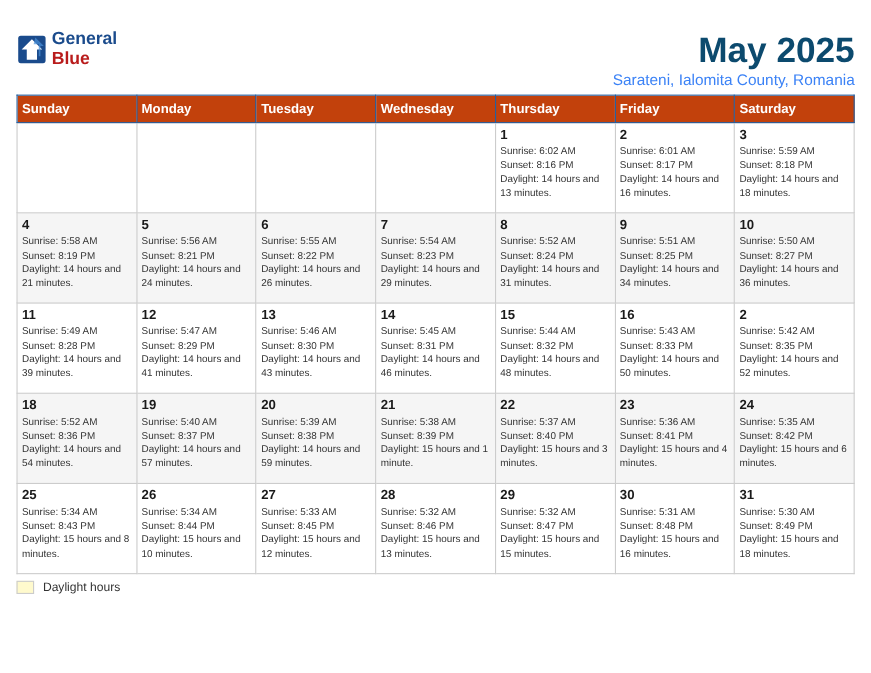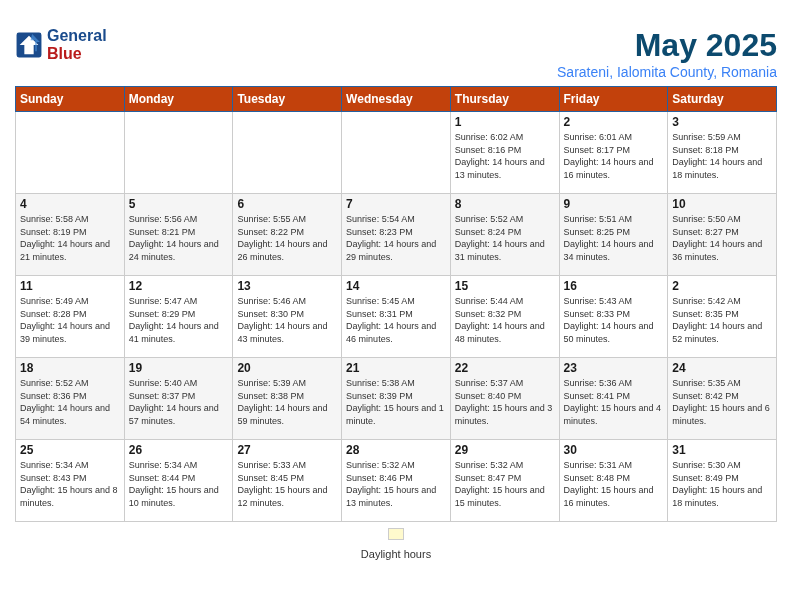--- a/index.html
+++ b/index.html
@@ -95,21 +95,20 @@
     .empty-cell {
       background: #fff;
     }
     .footer {
       margin-top: 6px;
       display: flex;
       align-items: center;
       gap: 8px;
       font-size: 11px;
       color: #333;
-      flex-direction: column;
     }
     .daylight-box {
       width: 16px;
       height: 12px;
       background: #fffacd;
       border: 1px solid #ccc;
       display: inline-block;
     }
   </style>
 </head>

